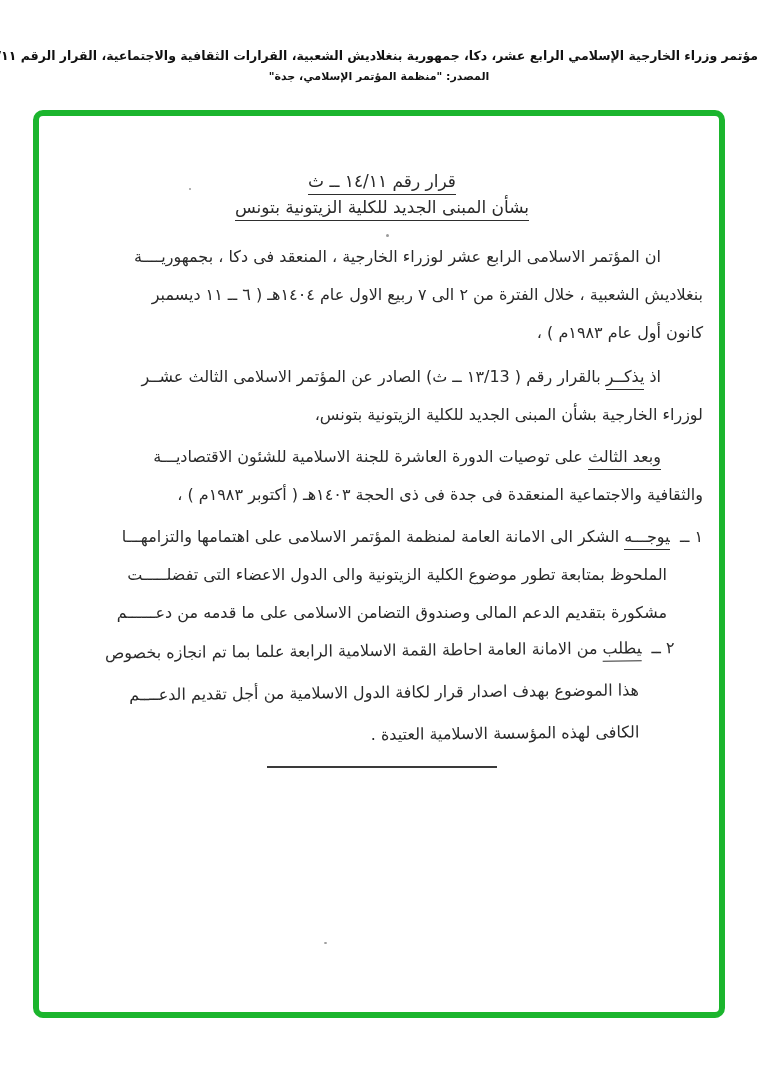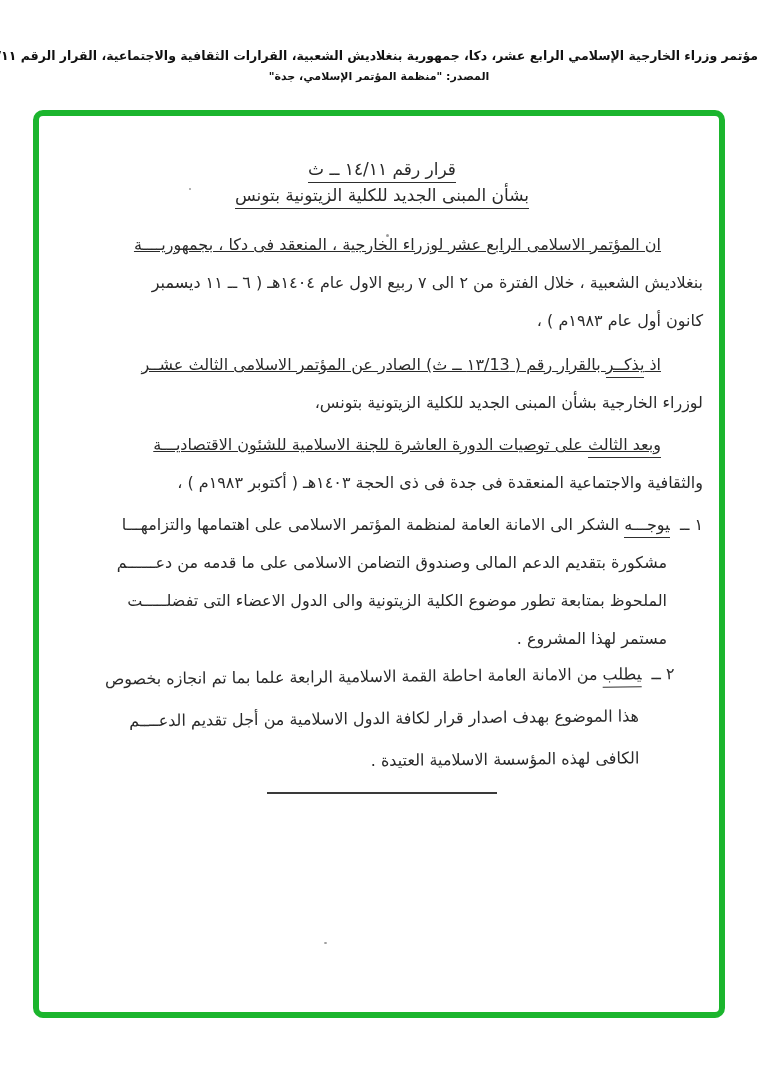--- a/index.html
+++ b/index.html
@@ -9,28 +9,28 @@
     color:#2a2a2a;overflow:hidden;
   }
   
   .hdr{position:absolute;top:0;left:0;width:758px;text-align:center;direction:rtl;color:#111;}
   .hdr1{margin-top:48px;font-size:12.5px;font-weight:bold;white-space:nowrap;letter-spacing:0;}
   .hdr2{margin-top:7px;font-size:11px;font-weight:bold;}
   
   .frame{
     position:absolute;left:33px;top:110px;width:692px;height:908px;
     box-sizing:border-box;border:6px solid #1bb52d;border-radius:10px;
-    direction:rtl;padding:40px 16px 0 22px;background:#fff;
+    direction:rtl;padding:52px 16px 0 22px;background:#fff;
   }
   .t-line{text-align:center;font-size:17px;line-height:26px;white-space:nowrap;}
   .t2{}
   .u{border-bottom:1.5px solid #2e2e2e;padding-bottom:3px;}
   .para{margin-top:0;}
   .line{font-size:16px;line-height:38px;white-space:nowrap;text-align:right;}
-  .indent-first{padding-right:42px;text-decoration:underline;}
+  .indent-first{padding-right:42px;}
   .p1{margin-top:18px;}
   .p2{margin-top:6px;}
   .p3{margin-top:4px;}
   .item{margin-top:4px;}
   .item .num{margin-left:10px;text-align:center;}
   .item .cont{padding-right:36px;}
   .item2{margin-top:-2px;margin-right:28px;transform:rotate(-0.55deg);transform-origin:center;}
   .item2 .line{line-height:42px;}
   .rule{height:2px;width:230px;background:#3a3a3a;margin:10px auto 0 auto;}
   .speck{position:absolute;background:#9a9a9a;border-radius:50%;}
@@ -66,23 +66,22 @@
     <div class="line">لوزراء الخارجية بشأن المبنى الجديد للكلية الزيتونية بتونس،</div>
   </div>
 
   <div class="para p3">
     <div class="line indent-first"><span></span><span class="u">وبعد الثالث</span><span> على توصيات الدورة العاشرة للجنة الاسلامية للشئون الاقتصاديـــة</span></div>
     <div class="line">والثقافية والاجتماعية المنعقدة فى جدة فى ذى الحجة ١٤٠٣هـ ( أكتوبر ١٩٨٣م ) ،</div>
   </div>
 
   <div class="para item item1">
     <div class="line"><span class="num">١ ــ</span><span class="u">يوجـــه</span><span> الشكر الى الامانة العامة لمنظمة المؤتمر الاسلامى على اهتمامها والتزامهـــا</span></div>
+    <div class="line cont">الملحوظ بمتابعة تطور موضوع الكلية الزيتونية والى الدول الاعضاء التى تفضلـــــت</div>
     <div class="line cont">مشكورة بتقديم الدعم المالى وصندوق التضامن الاسلامى على ما قدمه من دعــــــم</div>
-    <div class="line cont">الملحوظ بمتابعة تطور موضوع الكلية الزيتونية والى الدول الاعضاء التى تفضلـــــت</div>
-    <div class="line cont">مستمر لهذا المشروع .</div>
   </div>
 
   <div class="para item item2">
     <div class="line"><span class="num">٢ ــ</span><span class="u">يطلب</span><span> من الامانة العامة احاطة القمة الاسلامية الرابعة علما بما تم انجازه بخصوص</span></div>
     <div class="line cont">هذا الموضوع بهدف اصدار قرار لكافة الدول الاسلامية من أجل تقديم الدعــــم</div>
     <div class="line cont">الكافى لهذه المؤسسة الاسلامية العتيدة .</div>
   </div>
 
   <div class="rule"></div>
 

